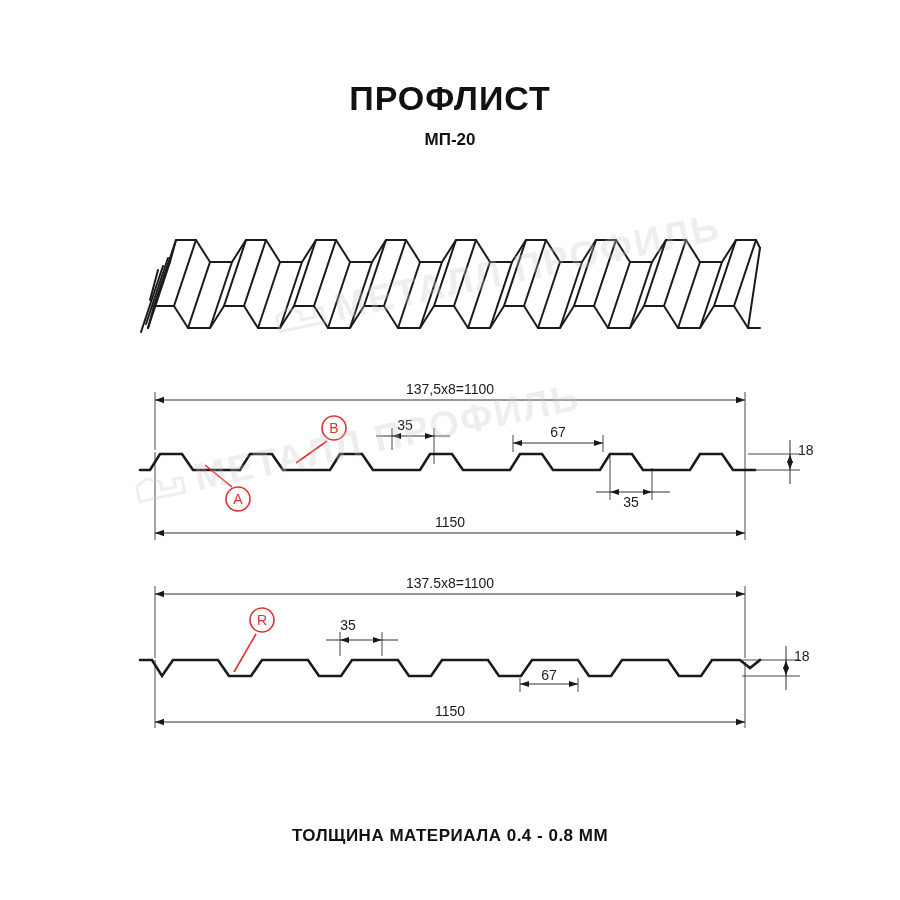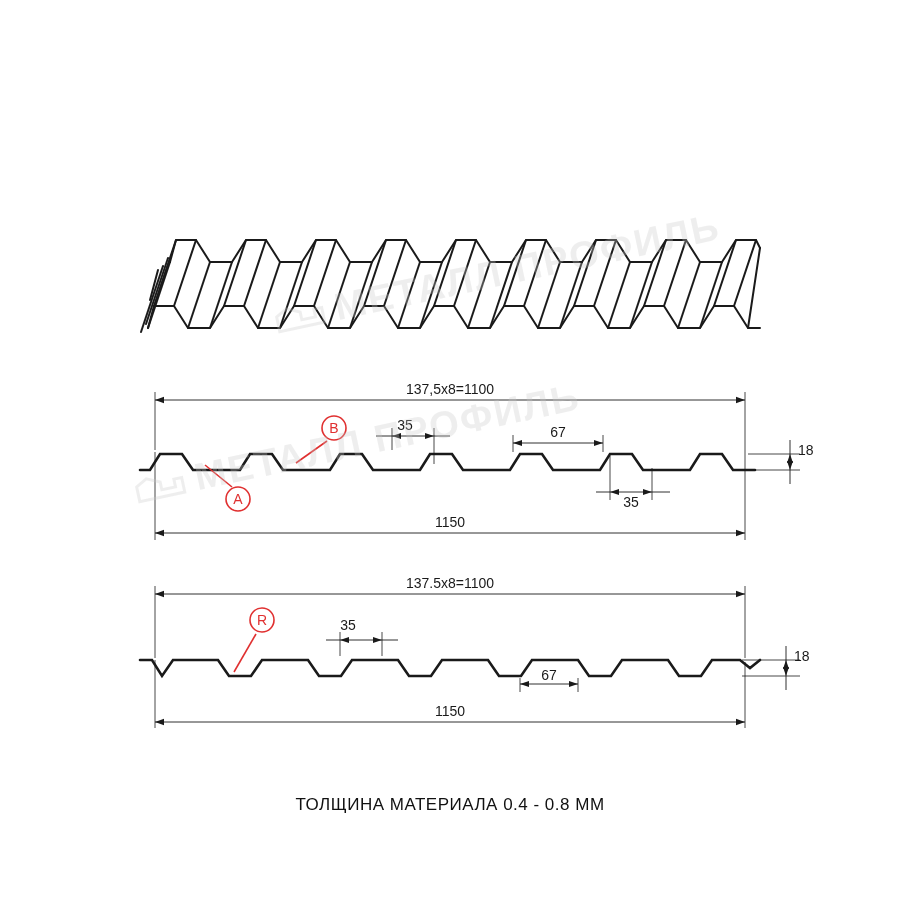--- a/index.html
+++ b/index.html
@@ -34,26 +34,26 @@
   }
   .title-sub {
     font-size: 17px;
     font-weight: bold;
     color: #111111;
     margin-top: 12px;
     line-height: 20px;
   }
   .footer-note {
     position: absolute;
-    top: 795px;
+    top: 826px;
     left: 0;
     width: 900px;
     text-align: center;
     font-size: 17px;
-    font-weight: normal;
+    font-weight: bold;
     color: #111111;
     letter-spacing: 0.5px;
   }
   svg.drawing {
     position: absolute;
     top: 0;
     left: 0;
     width: 900px;
     height: 900px;
   }
@@ -76,20 +76,24 @@
     height: 34px;
     vertical-align: middle;
     margin-right: 10px;
   }
 </style>
 </head>
 <body>
 
 <div id="sheet">
 
+  <div class="title-block">
+    <div class="title-main">ПРОФЛИСТ</div>
+    <div class="title-sub">МП-20</div>
+  </div>
 
   <svg class="drawing" viewBox="0 0 900 900">
 
     <g fill="none" stroke="#1a1a1a" stroke-width="2" stroke-linejoin="round" stroke-linecap="round">
 
       <path d="M170,262 L176,240 L196,240 L210,262 L232,262 L246,240 L266,240 L280,262 L302,262
                L316,240 L336,240 L350,262 L372,262 L386,240 L406,240 L420,262 L442,262
                L456,240 L476,240 L490,262 L512,262 L526,240 L546,240 L560,262 L582,262
                L596,240 L616,240 L630,262 L652,262 L666,240 L686,240 L700,262 L722,262
                L736,240 L756,240 L760,248"></path>

